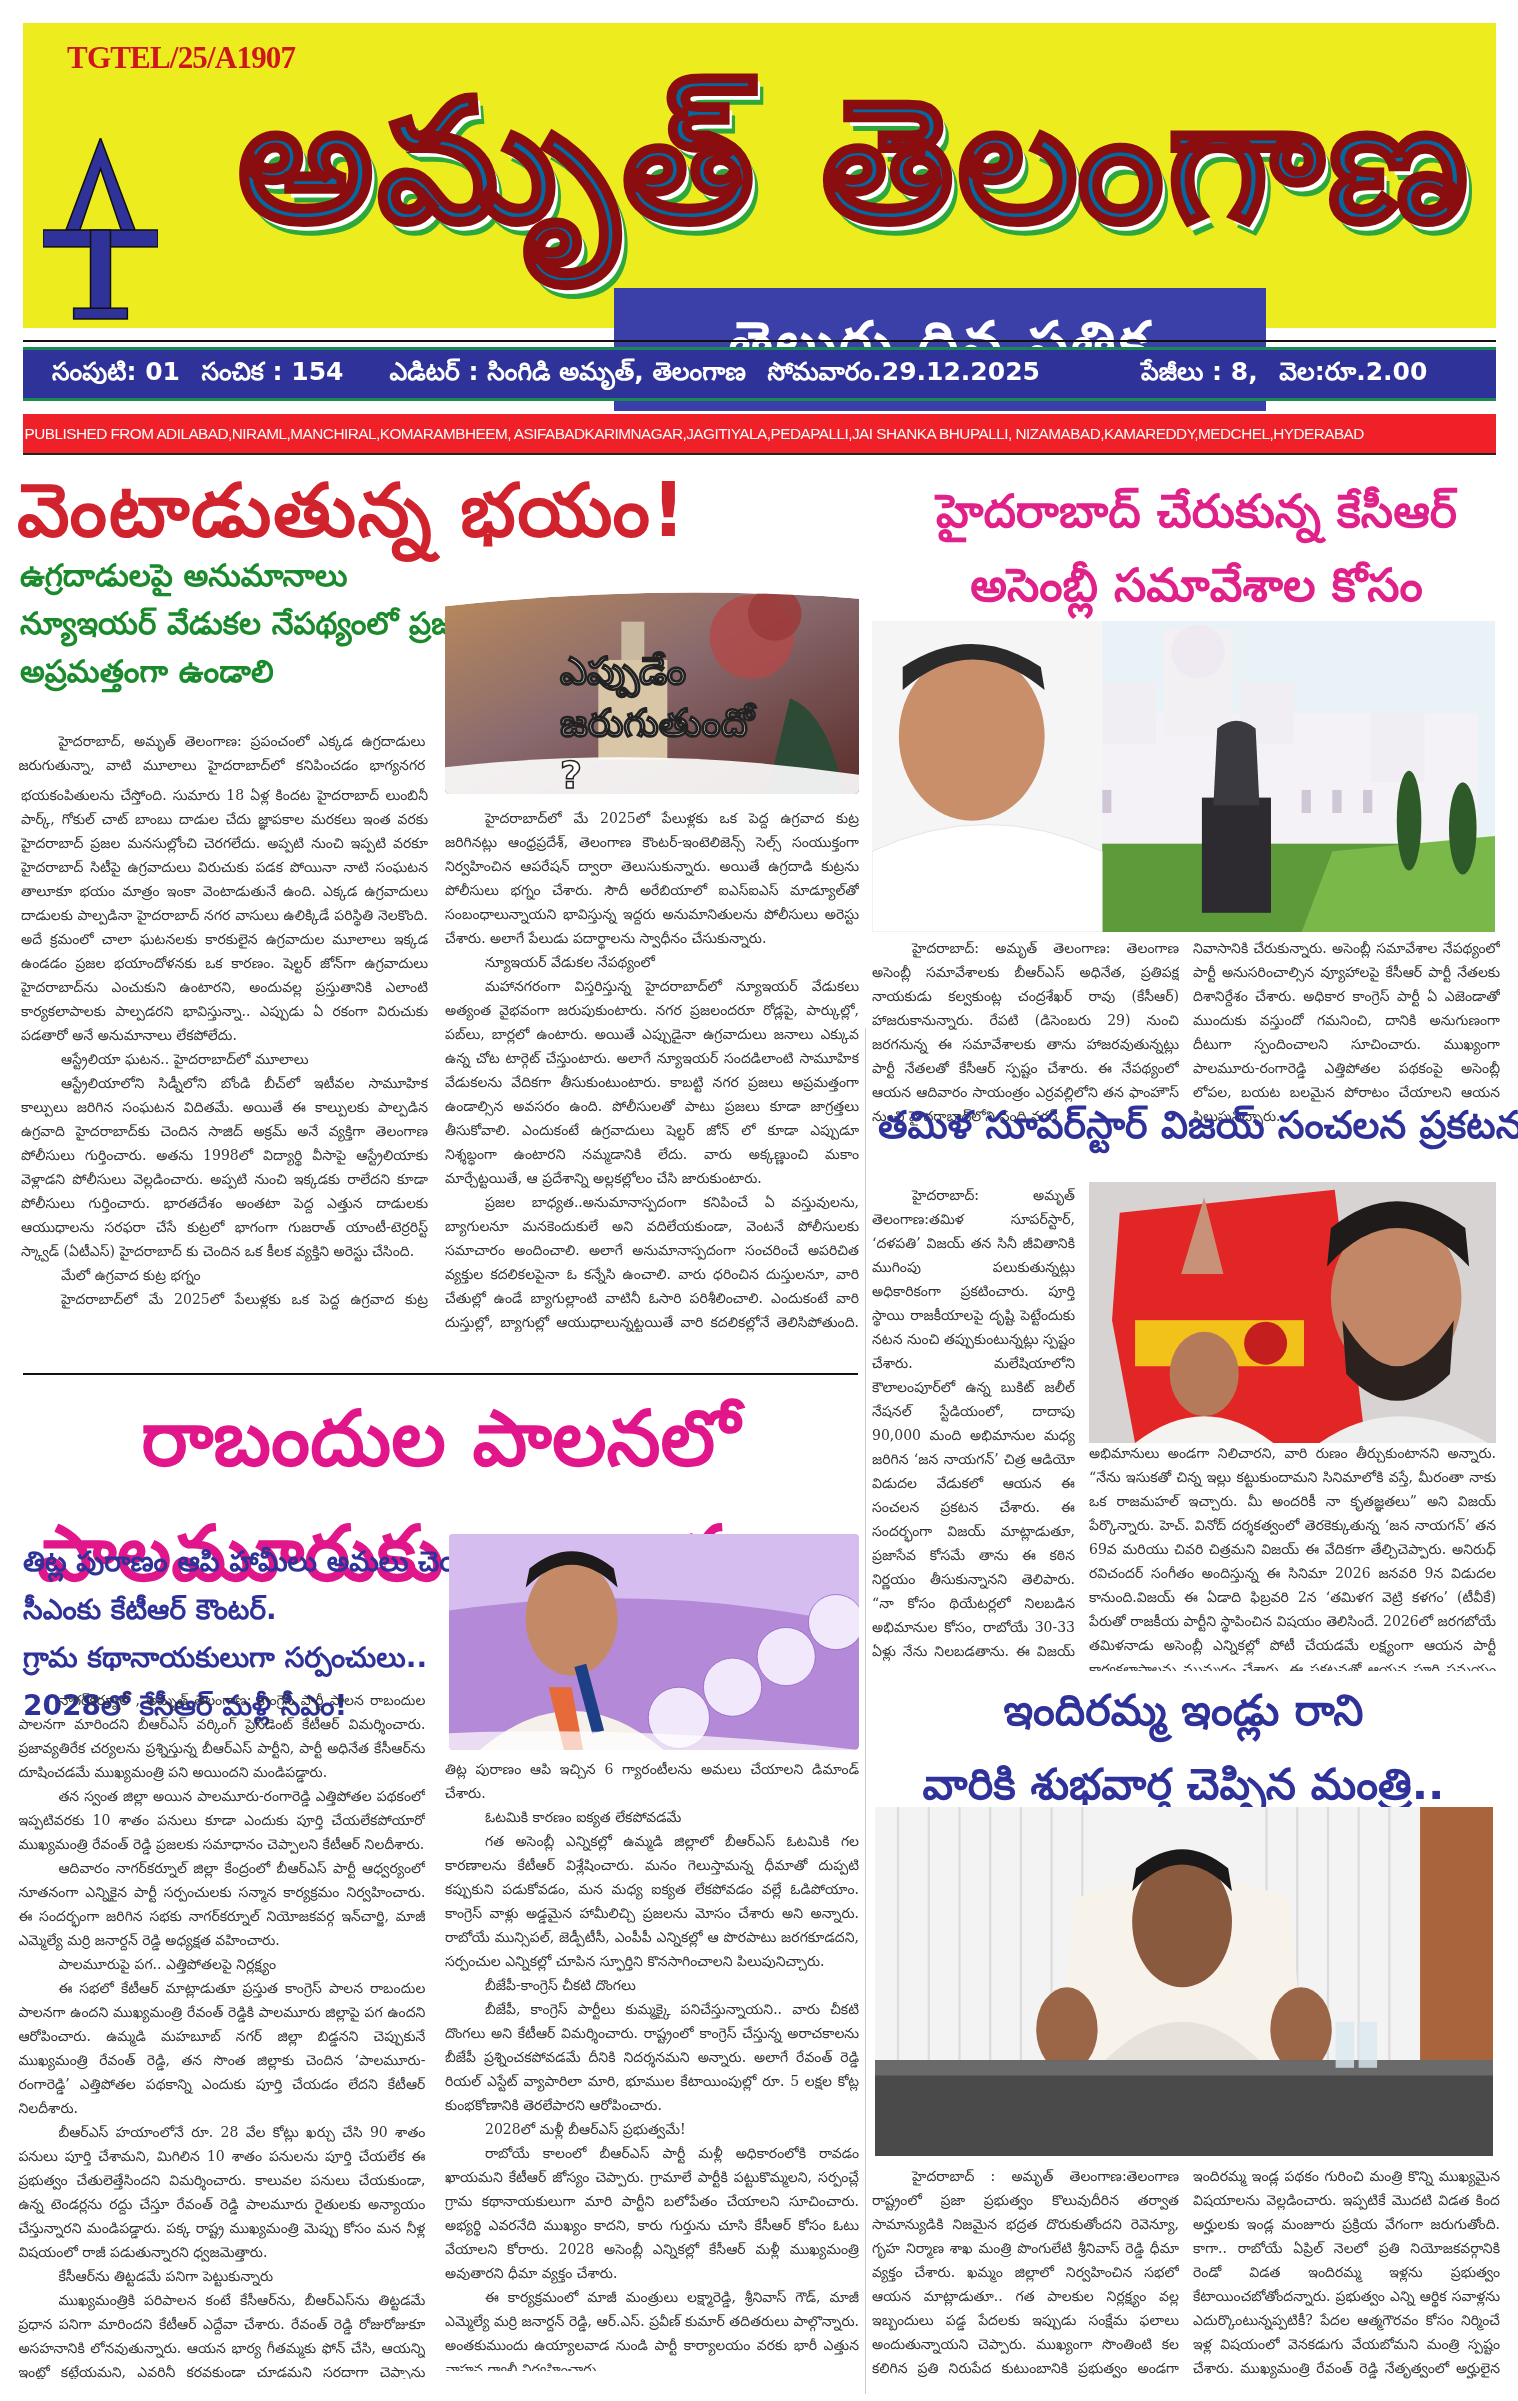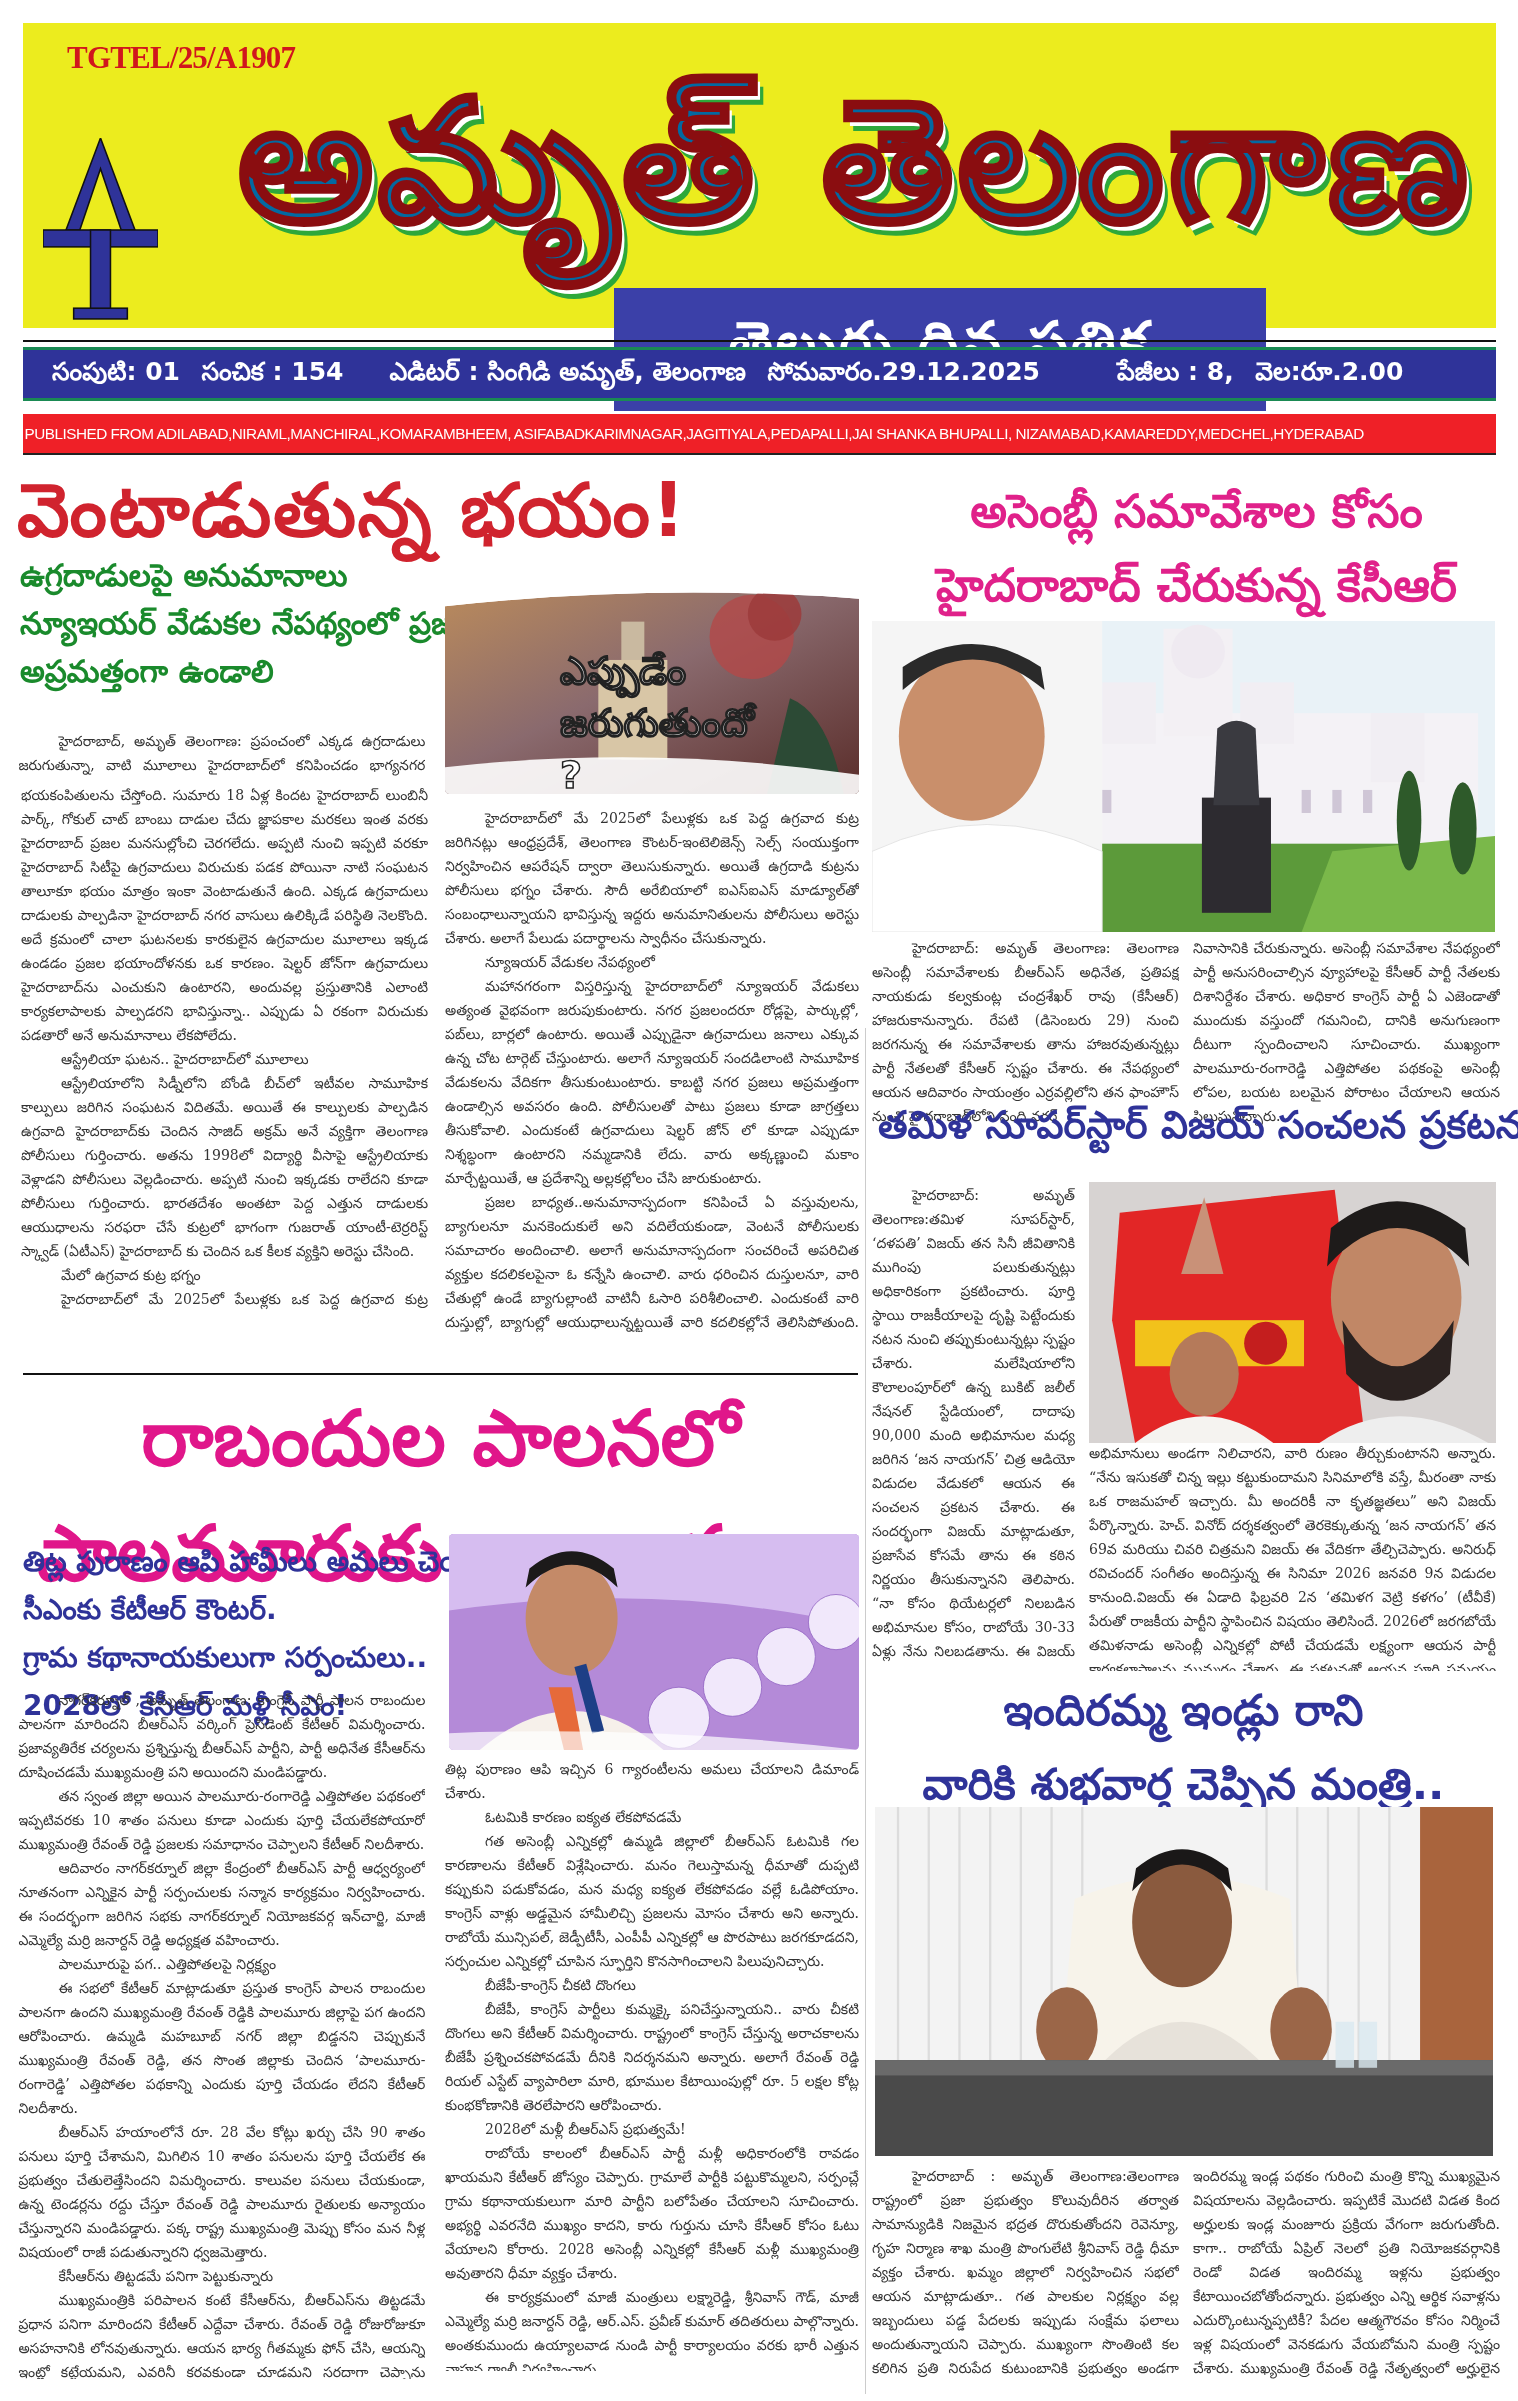--- a/index.html
+++ b/index.html
@@ -12,21 +12,21 @@
   .logo-at { position: absolute; left: 20px; top: 115px; width: 115px; height: 184px; }
   .brand { position: absolute; left: 215px; top: 54px; font-family: "DejaVu Sans", sans-serif; font-weight: bold; font-size: 169px; line-height: 1; color: #0369a1;
            -webkit-text-stroke: 4.6px #8a0d10; text-shadow: 4.6px 6.1px 0 #ffffff, 7.7px 10.7px 0 #2ea83a; letter-spacing: 4.6px; white-space: nowrap; }
   .tagline-box { position: absolute; left: 591px; top: 265px; width: 652px; height: 123px; background: #3b40a8; display: flex; align-items: center; justify-content: center; }
   .tagline { font-family: "DejaVu Sans", sans-serif; font-weight: bold; font-size: 57px; color: #ffffff; letter-spacing: 3.1px; }
 
   .rule-thin { position: absolute; left: 23px; height: 2.3px; width: 1473px; background: #111; }
   .infobar { position: absolute; left: 23px; top: 347px; width: 1473px; height: 54px; background: #2f3399; border-top: 3.1px solid #1a8a54; border-bottom: 3.1px solid #1a8a54;
              display: flex; align-items: center; color: #ffffff; font-weight: bold; font-size: 25px; padding-left: 29px; white-space: nowrap; }
   .infobar span { margin-right: 21.5px; }
-  .infobar .gap { margin-right: 77px; }
+  .infobar .gap { margin-right: 101px; }
   .pubbar { position: absolute; left: 23px; top: 414px; width: 1473px; height: 41px; background: #ef2027; border-bottom: 2.3px solid #222; display: flex; align-items: center;
             color: #ffffff; font-family: "Liberation Sans", sans-serif; font-size: 15.3px; letter-spacing: -0.5px; white-space: nowrap; overflow: hidden; padding-left: 1.5px; }
 
   
   .headline { position: absolute; font-weight: bold; white-space: nowrap; line-height: 1.1; }
   .para { position: absolute; font-family: "DejaVu Serif", serif; font-size: 14px; line-height: 24px; color: #333; text-align: justify; text-indent: 40px; overflow: hidden; }
   .para p { margin: 0; }
   .para .sub { text-indent: 40px; }
   .photo { position: absolute; overflow: hidden; }
   .photo svg { width: 100%; height: 100%; display: block; }
@@ -137,22 +137,22 @@
     <p>హైదరాబాద్‌లో మే 2025లో పేలుళ్లకు ఒక పెద్ద ఉగ్రవాద కుట్ర జరిగినట్లు ఆంధ్రప్రదేశ్, తెలంగాణ కౌంటర్-ఇంటెలిజెన్స్ సెల్స్ సంయుక్తంగా నిర్వహించిన ఆపరేషన్ ద్వారా తెలుసుకున్నారు. అయితే ఉగ్రదాడి కుట్రను పోలీసులు భగ్నం చేశారు. సౌదీ అరేబియాలో ఐఎస్ఐఎస్ మాడ్యూల్‌తో సంబంధాలున్నాయని భావిస్తున్న ఇద్దరు అనుమానితులను పోలీసులు అరెస్టు చేశారు. అలాగే పేలుడు పదార్థాలను స్వాధీనం చేసుకున్నారు.</p>
     <p>న్యూఇయర్ వేడుకల నేపథ్యంలో</p>
     <p>మహానగరంగా విస్తరిస్తున్న హైదరాబాద్‌లో న్యూఇయర్ వేడుకలు అత్యంత వైభవంగా జరుపుకుంటారు. నగర ప్రజలందరూ రోడ్లపై, పార్కుల్లో, పబ్‌లు, బార్లలో ఉంటారు. అయితే ఎప్పుడైనా ఉగ్రవాదులు జనాలు ఎక్కువ ఉన్న చోట టార్గెట్ చేస్తుంటారు. అలాగే న్యూఇయర్ సందడిలాంటి సామూహిక వేడుకలను వేదికగా తీసుకుంటుంటారు. కాబట్టి నగర ప్రజలు అప్రమత్తంగా ఉండాల్సిన అవసరం ఉంది. పోలీసులతో పాటు ప్రజలు కూడా జాగ్రత్తలు తీసుకోవాలి. ఎందుకంటే ఉగ్రవాదులు షెల్టర్ జోన్ లో కూడా ఎప్పుడూ నిశ్శబ్ధంగా ఉంటారని నమ్మడానికి లేదు. వారు అక్కణ్ణుంచి మకాం మార్చేట్టయితే, ఆ ప్రదేశాన్ని అల్లకల్లోలం చేసి జారుకుంటారు.</p>
     <p>ప్రజల బాధ్యత..అనుమానాస్పదంగా కనిపించే ఏ వస్తువులను, బ్యాగులనూ మనకెందుకులే అని వదిలేయకుండా, వెంటనే పోలీసులకు సమాచారం అందించాలి. అలాగే అనుమానాస్పదంగా సంచరించే అపరిచిత వ్యక్తుల కదలికలపైనా ఓ కన్నేసి ఉంచాలి. వారు ధరించిన దుస్తులనూ, వారి చేతుల్లో ఉండే బ్యాగుల్లాంటి వాటినీ ఓసారి పరిశీలించాలి. ఎందుకంటే వారి దుస్తుల్లో, బ్యాగుల్లో ఆయుధాలున్నట్టయితే వారి కదలికల్లోనే తెలిసిపోతుంది. పోలీసులకైనా సమాచారం అందించవచ్చు, లేదా పరిసరాల్లోని ప్రజలకైనా తెలియజేయాలి. అందువల్ల మరింతమందిని అప్రమత్తం చేసినట్టవుతుంది.</p>
   </div>
 </article>
 <div class="rule-mid"></div>
 
 <article>
   <h2 class="headline h2">
+    <div>హైదరాబాద్ చేరుకున్న కేసీఆర్</div>
     <div>అసెంబ్లీ సమావేశాల కోసం</div>
-    <div>హైదరాబాద్ చేరుకున్న కేసీఆర్</div>
   </h2>
   <div class="photo s2-photo" style="height:311px">
     <svg viewBox="0 0 812 405" preserveAspectRatio="none">
       <rect width="812" height="405" fill="#e9f2f7"></rect>
       <rect x="230" y="120" width="560" height="200" fill="#f4f2f6"></rect>
       <rect x="380" y="10" width="90" height="140" fill="#f3f0f4"></rect>
       <circle cx="425" cy="40" r="35" fill="#efeaf1"></circle>
       <rect x="300" y="80" width="70" height="80" fill="#f1eef3"></rect>
       <rect x="480" y="80" width="70" height="80" fill="#f1eef3"></rect>
       <rect x="650" y="120" width="70" height="90" fill="#f1eef3"></rect>

